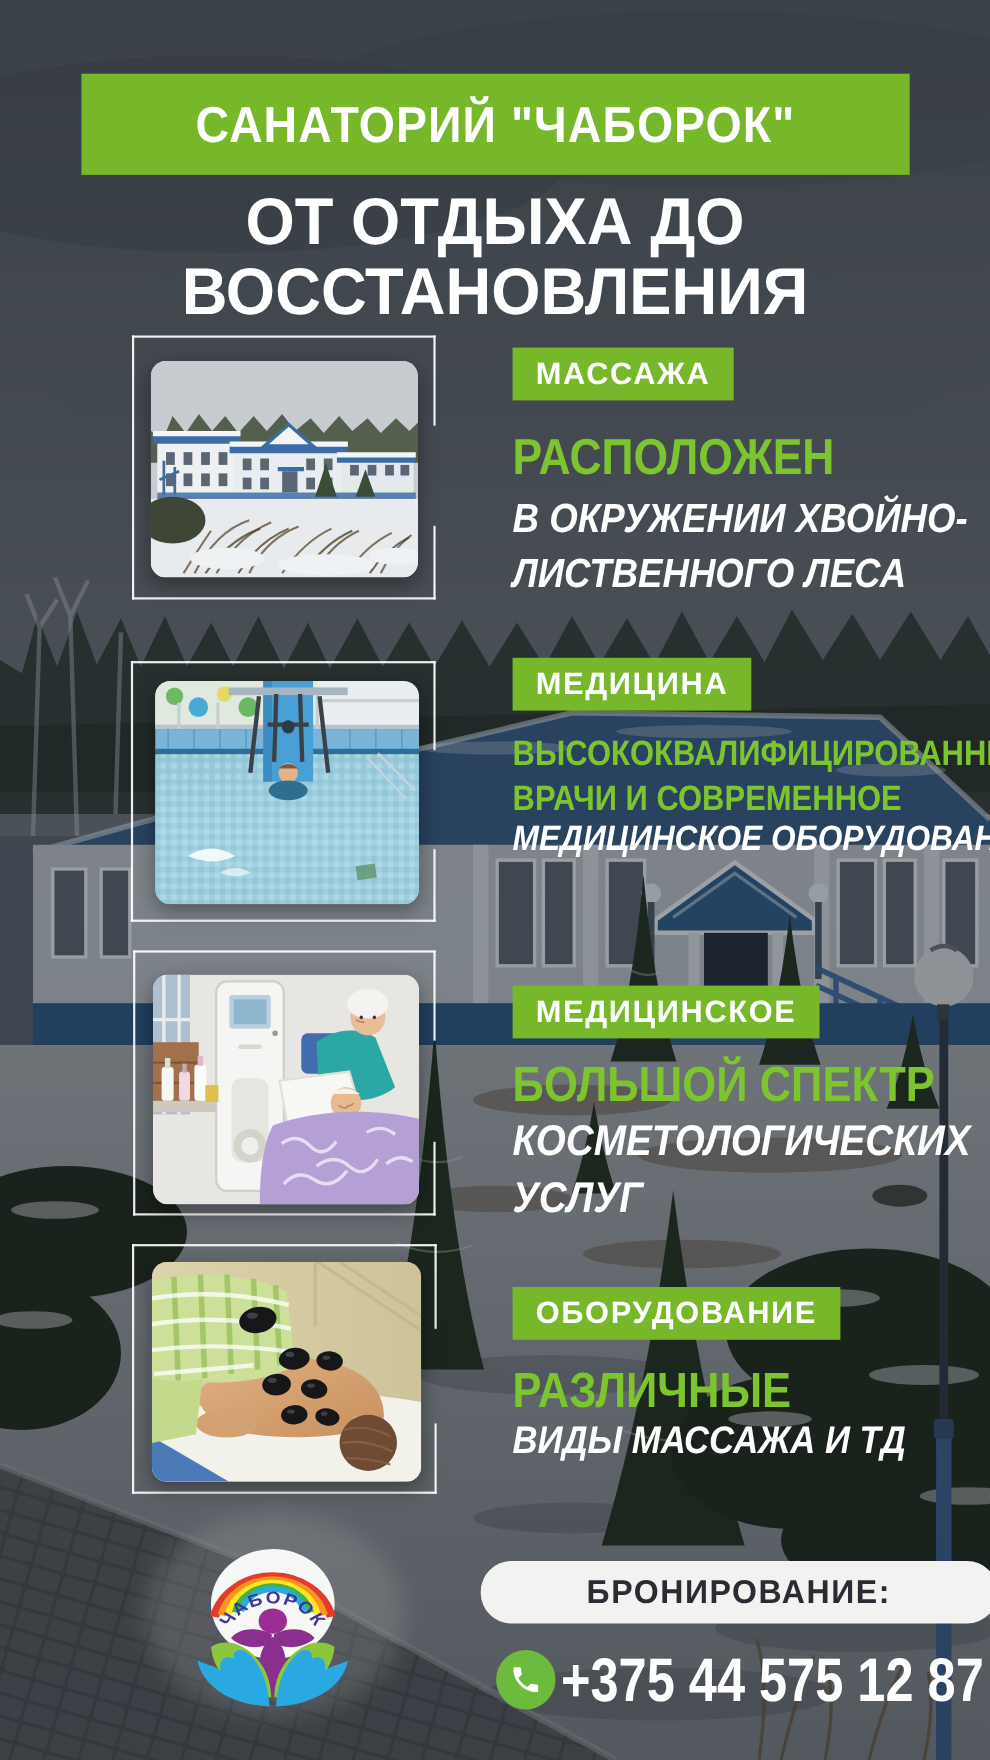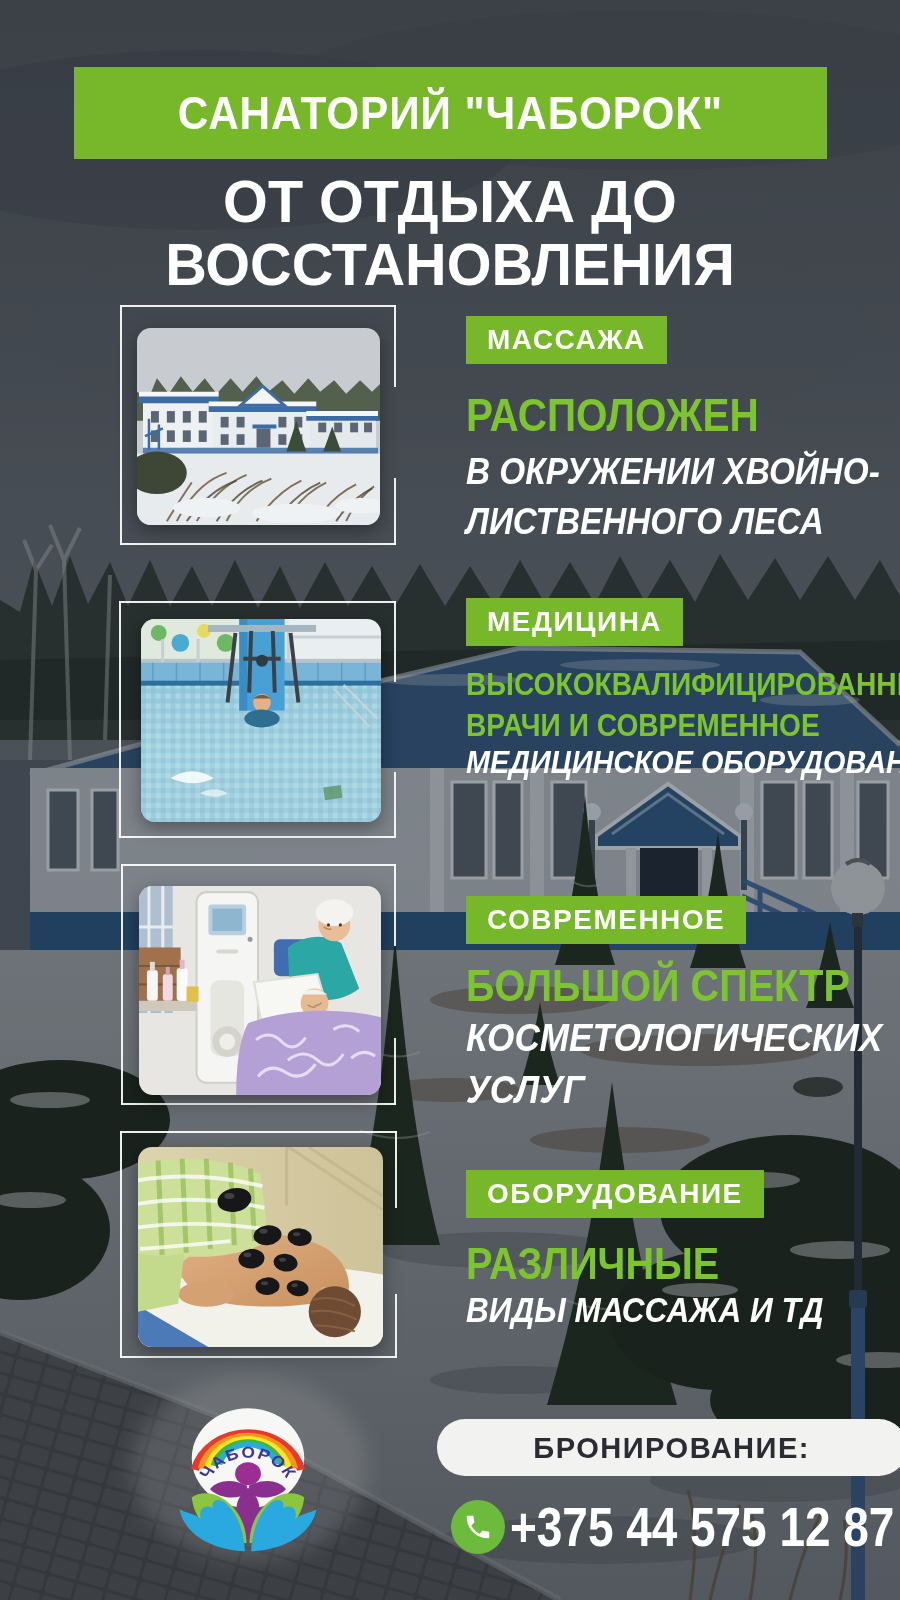--- a/index.html
+++ b/index.html
@@ -492,21 +492,21 @@
     <div>ЛИСТВЕННОГО ЛЕСА</div>
   </div>
 
   <div class="badge" id="badge2">МЕДИЦИНА</div>
   <div class="ghead" id="ghead2">
     <div>ВЫСОКОКВАЛИФИЦИРОВАННЫЕ</div>
     <div>ВРАЧИ И СОВРЕМЕННОЕ</div>
   </div>
   <div class="ital" id="ital2">МЕДИЦИНСКОЕ ОБОРУДОВАНИЕ</div>
 
-  <div class="badge" id="badge3">СОВРЕМЕННОЕ</div>
+  <div class="badge" id="badge3">МЕДИЦИНСКОЕ</div>
   <div class="ghead" id="ghead3">БОЛЬШОЙ СПЕКТР</div>
   <div class="ital" id="ital3">
     <div>КОСМЕТОЛОГИЧЕСКИХ</div>
     <div>УСЛУГ</div>
   </div>
 
   <div class="badge" id="badge4">ОБОРУДОВАНИЕ</div>
   <div class="ghead" id="ghead4">РАЗЛИЧНЫЕ</div>
   <div class="ital" id="ital4">ВИДЫ МАССАЖА И ТД</div>
 

